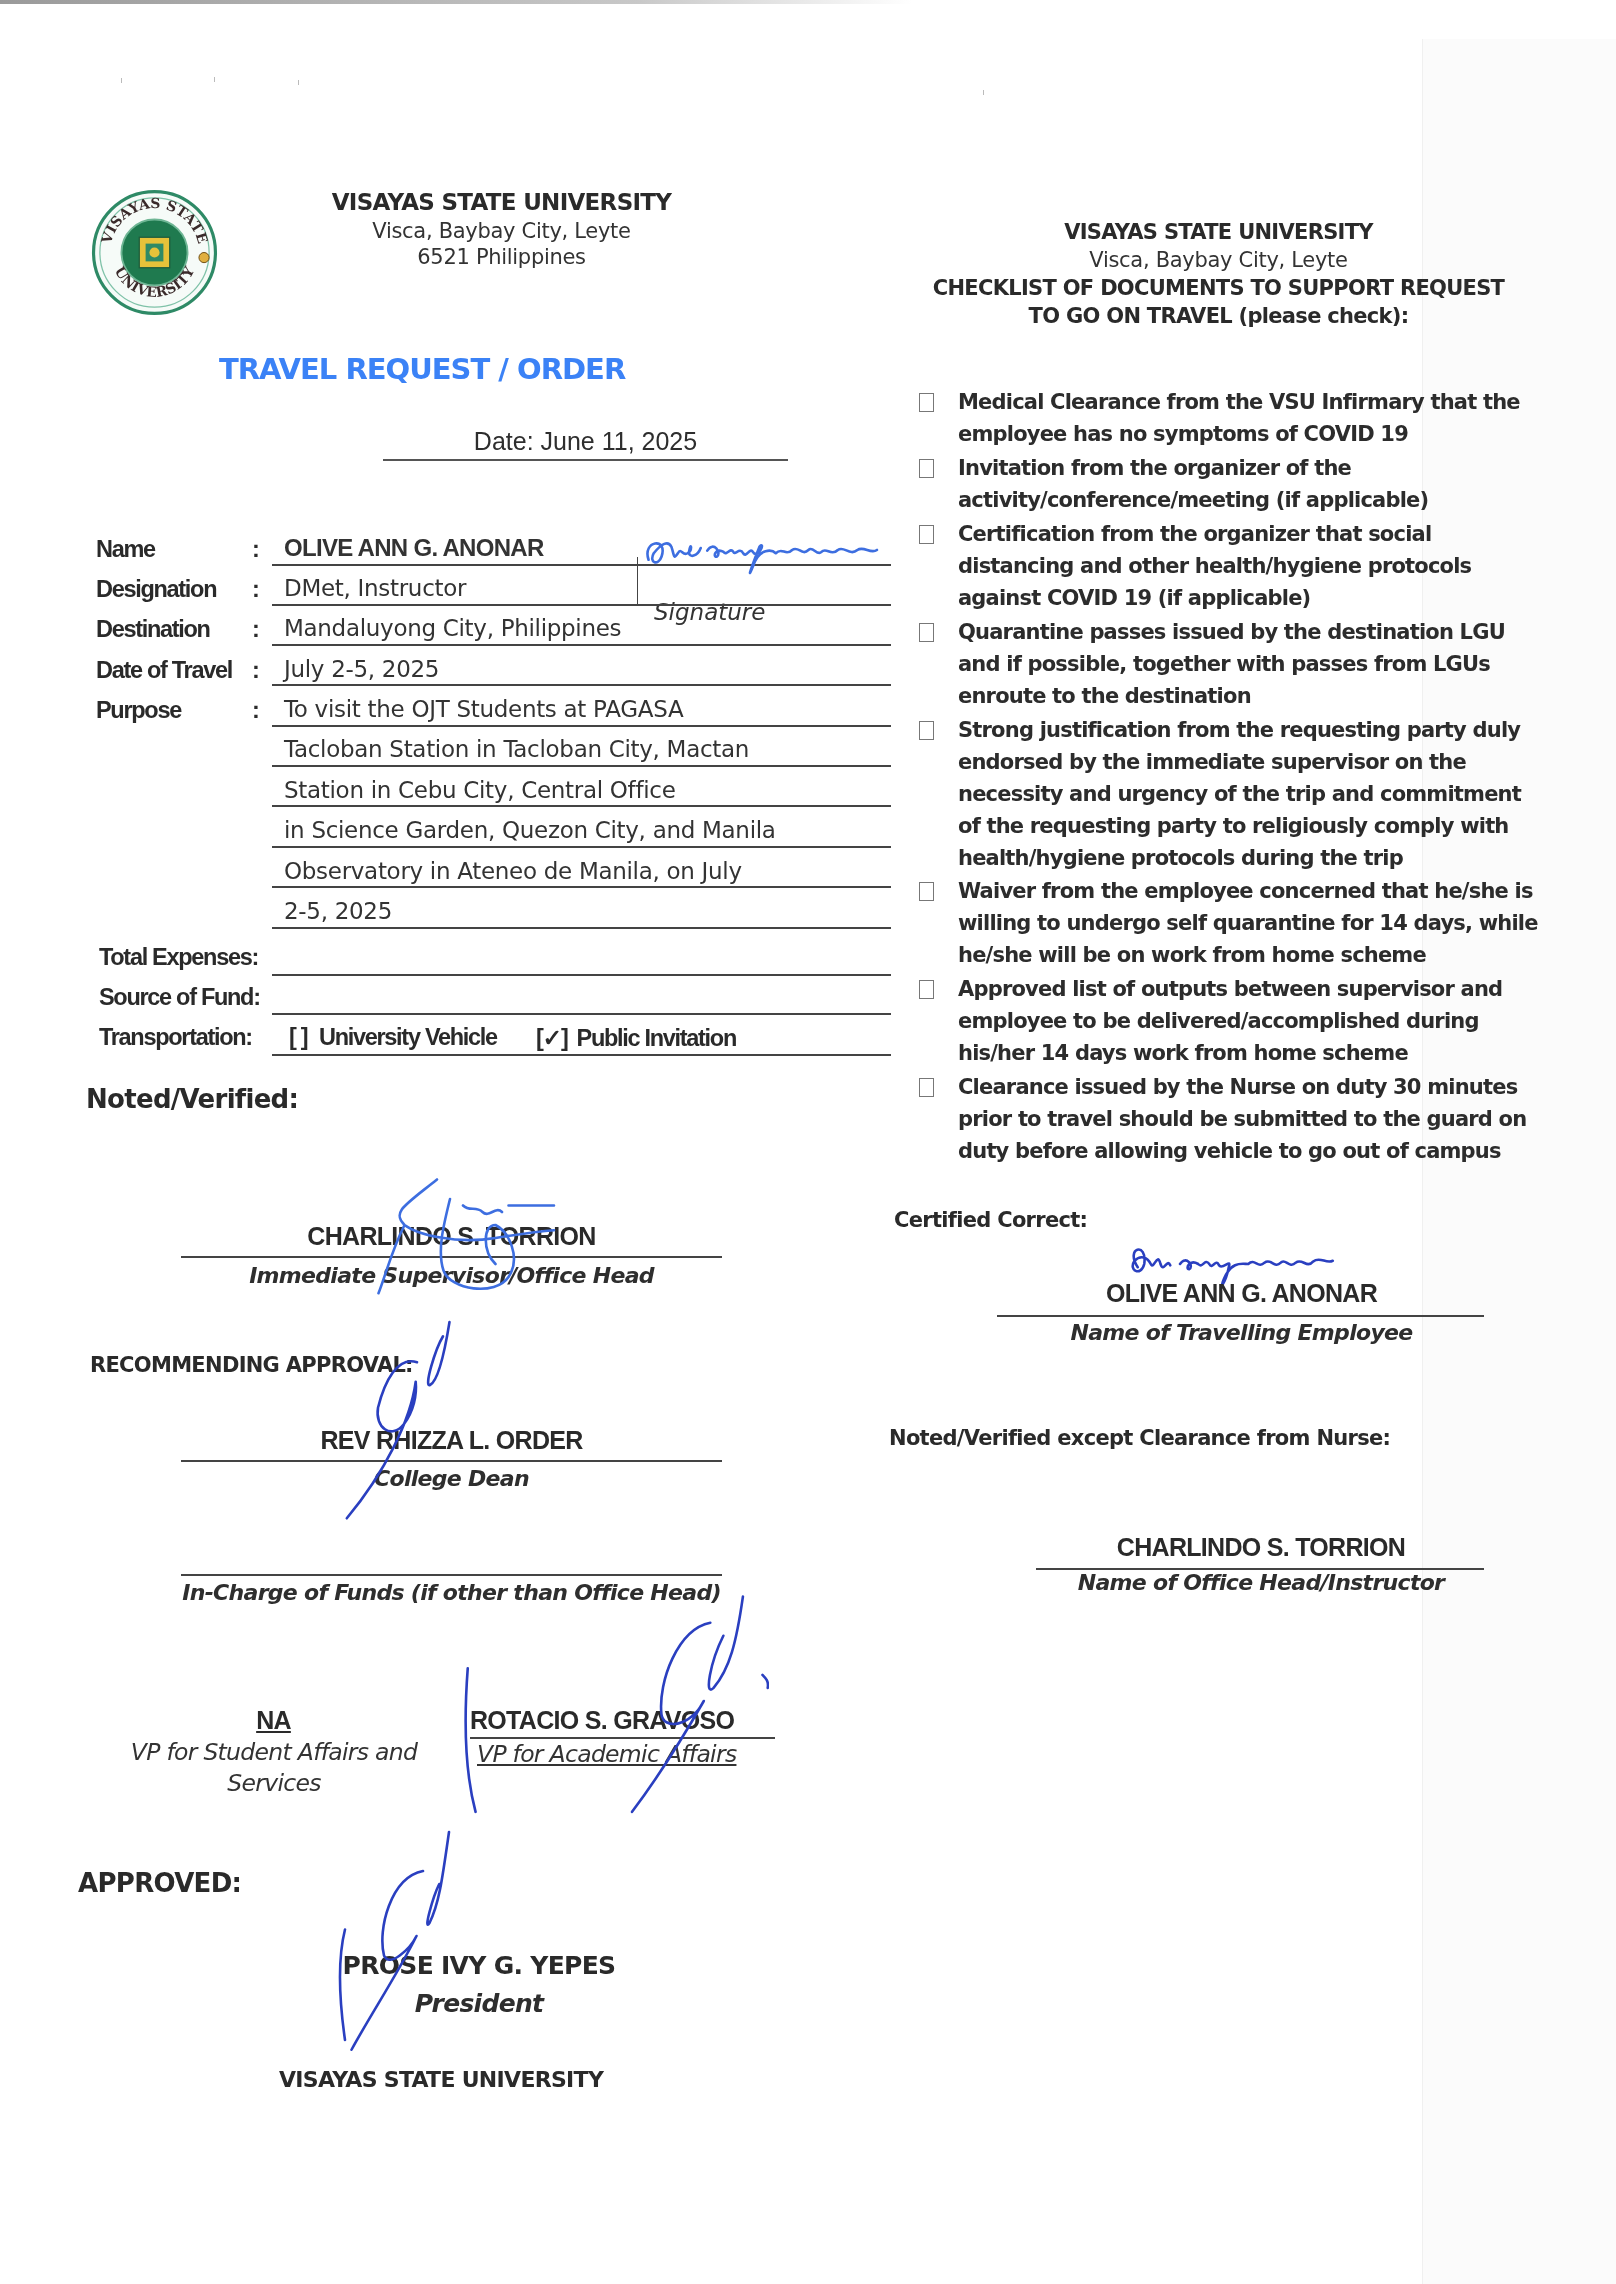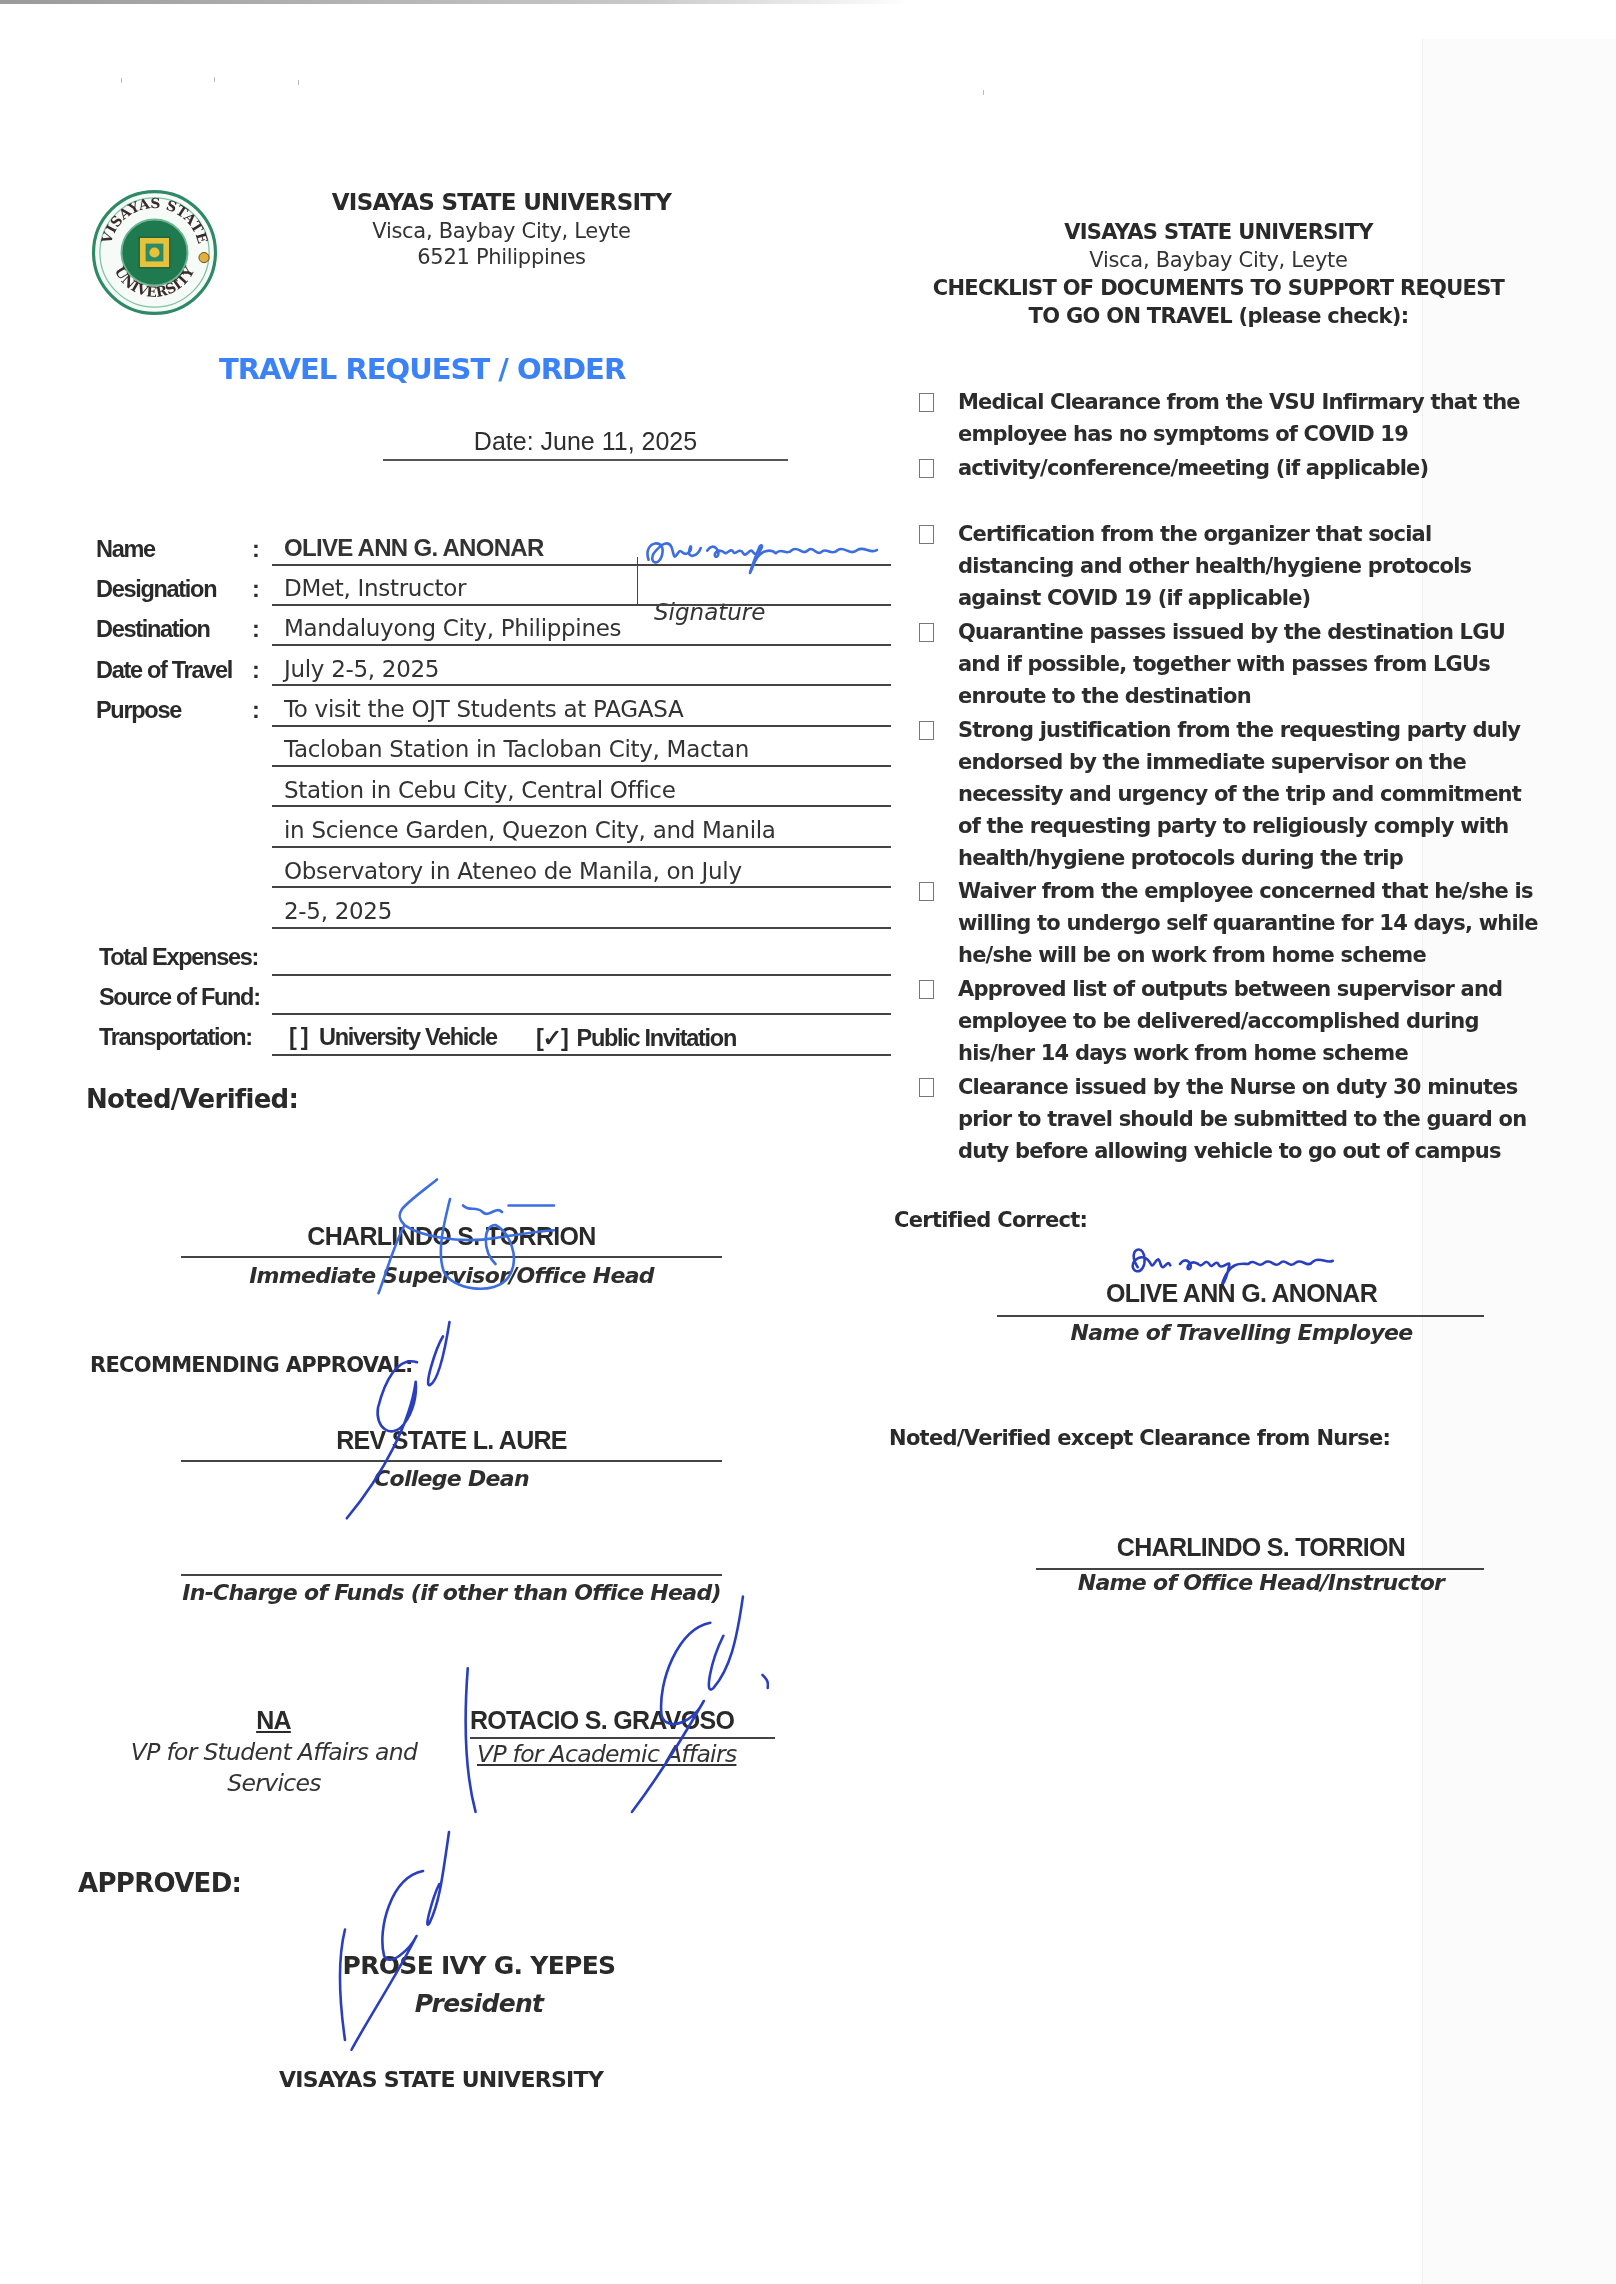--- a/index.html
+++ b/index.html
@@ -150,21 +150,21 @@
 
 <div class="abs sig-name" style="left:181px;top:1222px;width:541px;">CHARLINDO S. TORRION</div>
 <div class="sig-rule" style="left:181px;top:1256px;width:541px;"></div>
 <div class="abs sig-role" style="left:181px;top:1263px;width:541px;">Immediate Supervisor/Office Head</div>
 <svg class="abs" style="left:365px;top:1173px;" width="261" height="130" viewBox="0 0 400 200">
   <path class="ink-light" d="M 110 10 C 60 50, 40 60, 60 80 C 80 95, 140 110, 200 100 C 230 95, 260 90, 290 88 M 60 80 C 40 120, 30 160, 20 185 M 130 40 C 120 80, 110 120, 120 150 C 130 180, 200 190, 220 160 C 240 130, 220 90, 200 80 C 180 80, 180 120, 200 140 M 150 50 C 160 60, 170 50, 180 60 C 190 70, 200 50, 210 60 M 220 50 L 290 50"></path>
 </svg>
 
 <div class="abs sec-title-sm" style="left:90px;top:1353px;">RECOMMENDING APPROVAL:</div>
 
-<div class="abs sig-name" style="left:181px;top:1426px;width:541px;">REV STATE L. AURE</div>
+<div class="abs sig-name" style="left:181px;top:1426px;width:541px;">REV RHIZZA L. ORDER</div>
 <div class="sig-rule" style="left:181px;top:1460px;width:541px;"></div>
 <div class="abs sig-role" style="left:181px;top:1466px;width:541px;">College Dean</div>
 <svg class="abs" style="left:339px;top:1310px;" width="130" height="215" viewBox="0 0 200 330">
   <path class="ink" d="M 170 18 C 160 80, 150 110, 140 115 C 130 120, 148 60, 160 40 M 120 80 C 90 70, 70 110, 60 150 C 55 180, 80 200, 100 175 C 115 155, 120 130, 118 110 C 110 170, 70 250, 12 320"></path>
 </svg>
 
 <div class="sig-rule" style="left:181px;top:1574px;width:541px;"></div>
 <div class="abs sig-role" style="left:181px;top:1580px;width:541px;">In-Charge of Funds (if other than Office Head)</div>
 
 <div class="abs sig-name" style="left:117px;top:1706px;width:313px;text-decoration:underline;">NA</div>
@@ -199,20 +199,21 @@
     <div class="ck-item" style="top: 386px;">
       <div class="ck-box"></div>
       <div class="ck-text">
         <div>Medical Clearance from the VSU Infirmary that the</div>
         <div>employee has no symptoms of COVID 19</div>
       </div>
     </div>
     <div class="ck-item" style="top: 452px;">
       <div class="ck-box"></div>
       <div class="ck-text">
+        <div>Invitation from the organizer of the</div>
         <div>activity/conference/meeting (if applicable)</div>
       </div>
     </div>
     <div class="ck-item" style="top: 518px;">
       <div class="ck-box"></div>
       <div class="ck-text">
         <div>Certification from the organizer that social</div>
         <div>distancing and other health/hygiene protocols</div>
         <div>against COVID 19 (if applicable)</div>
       </div>

